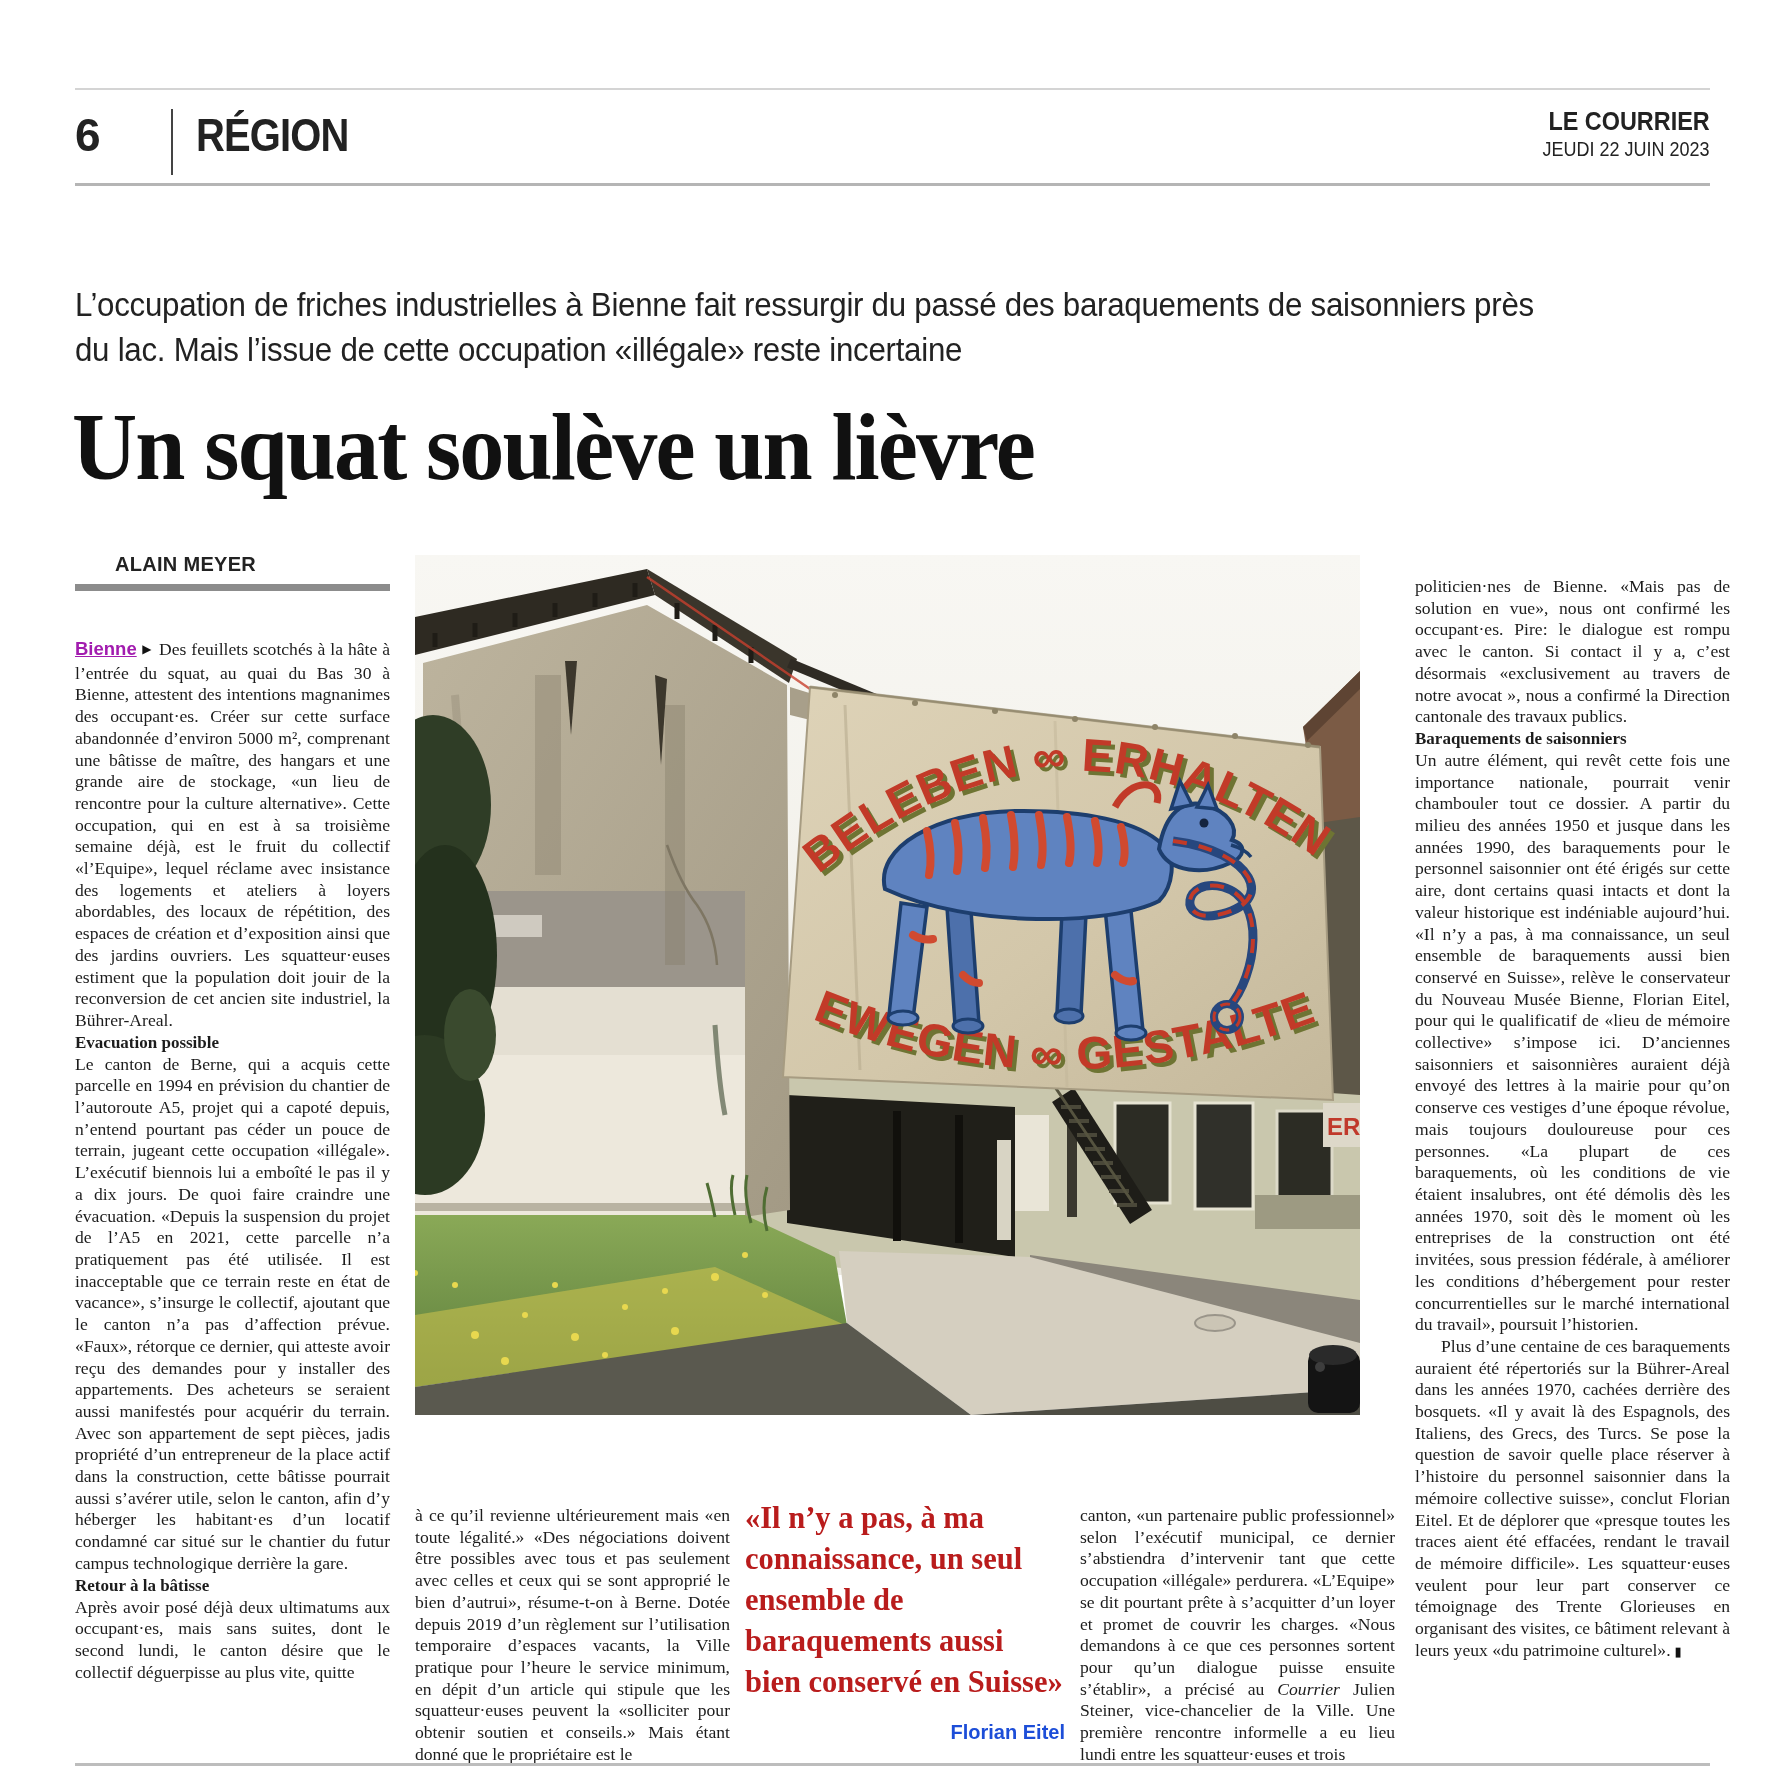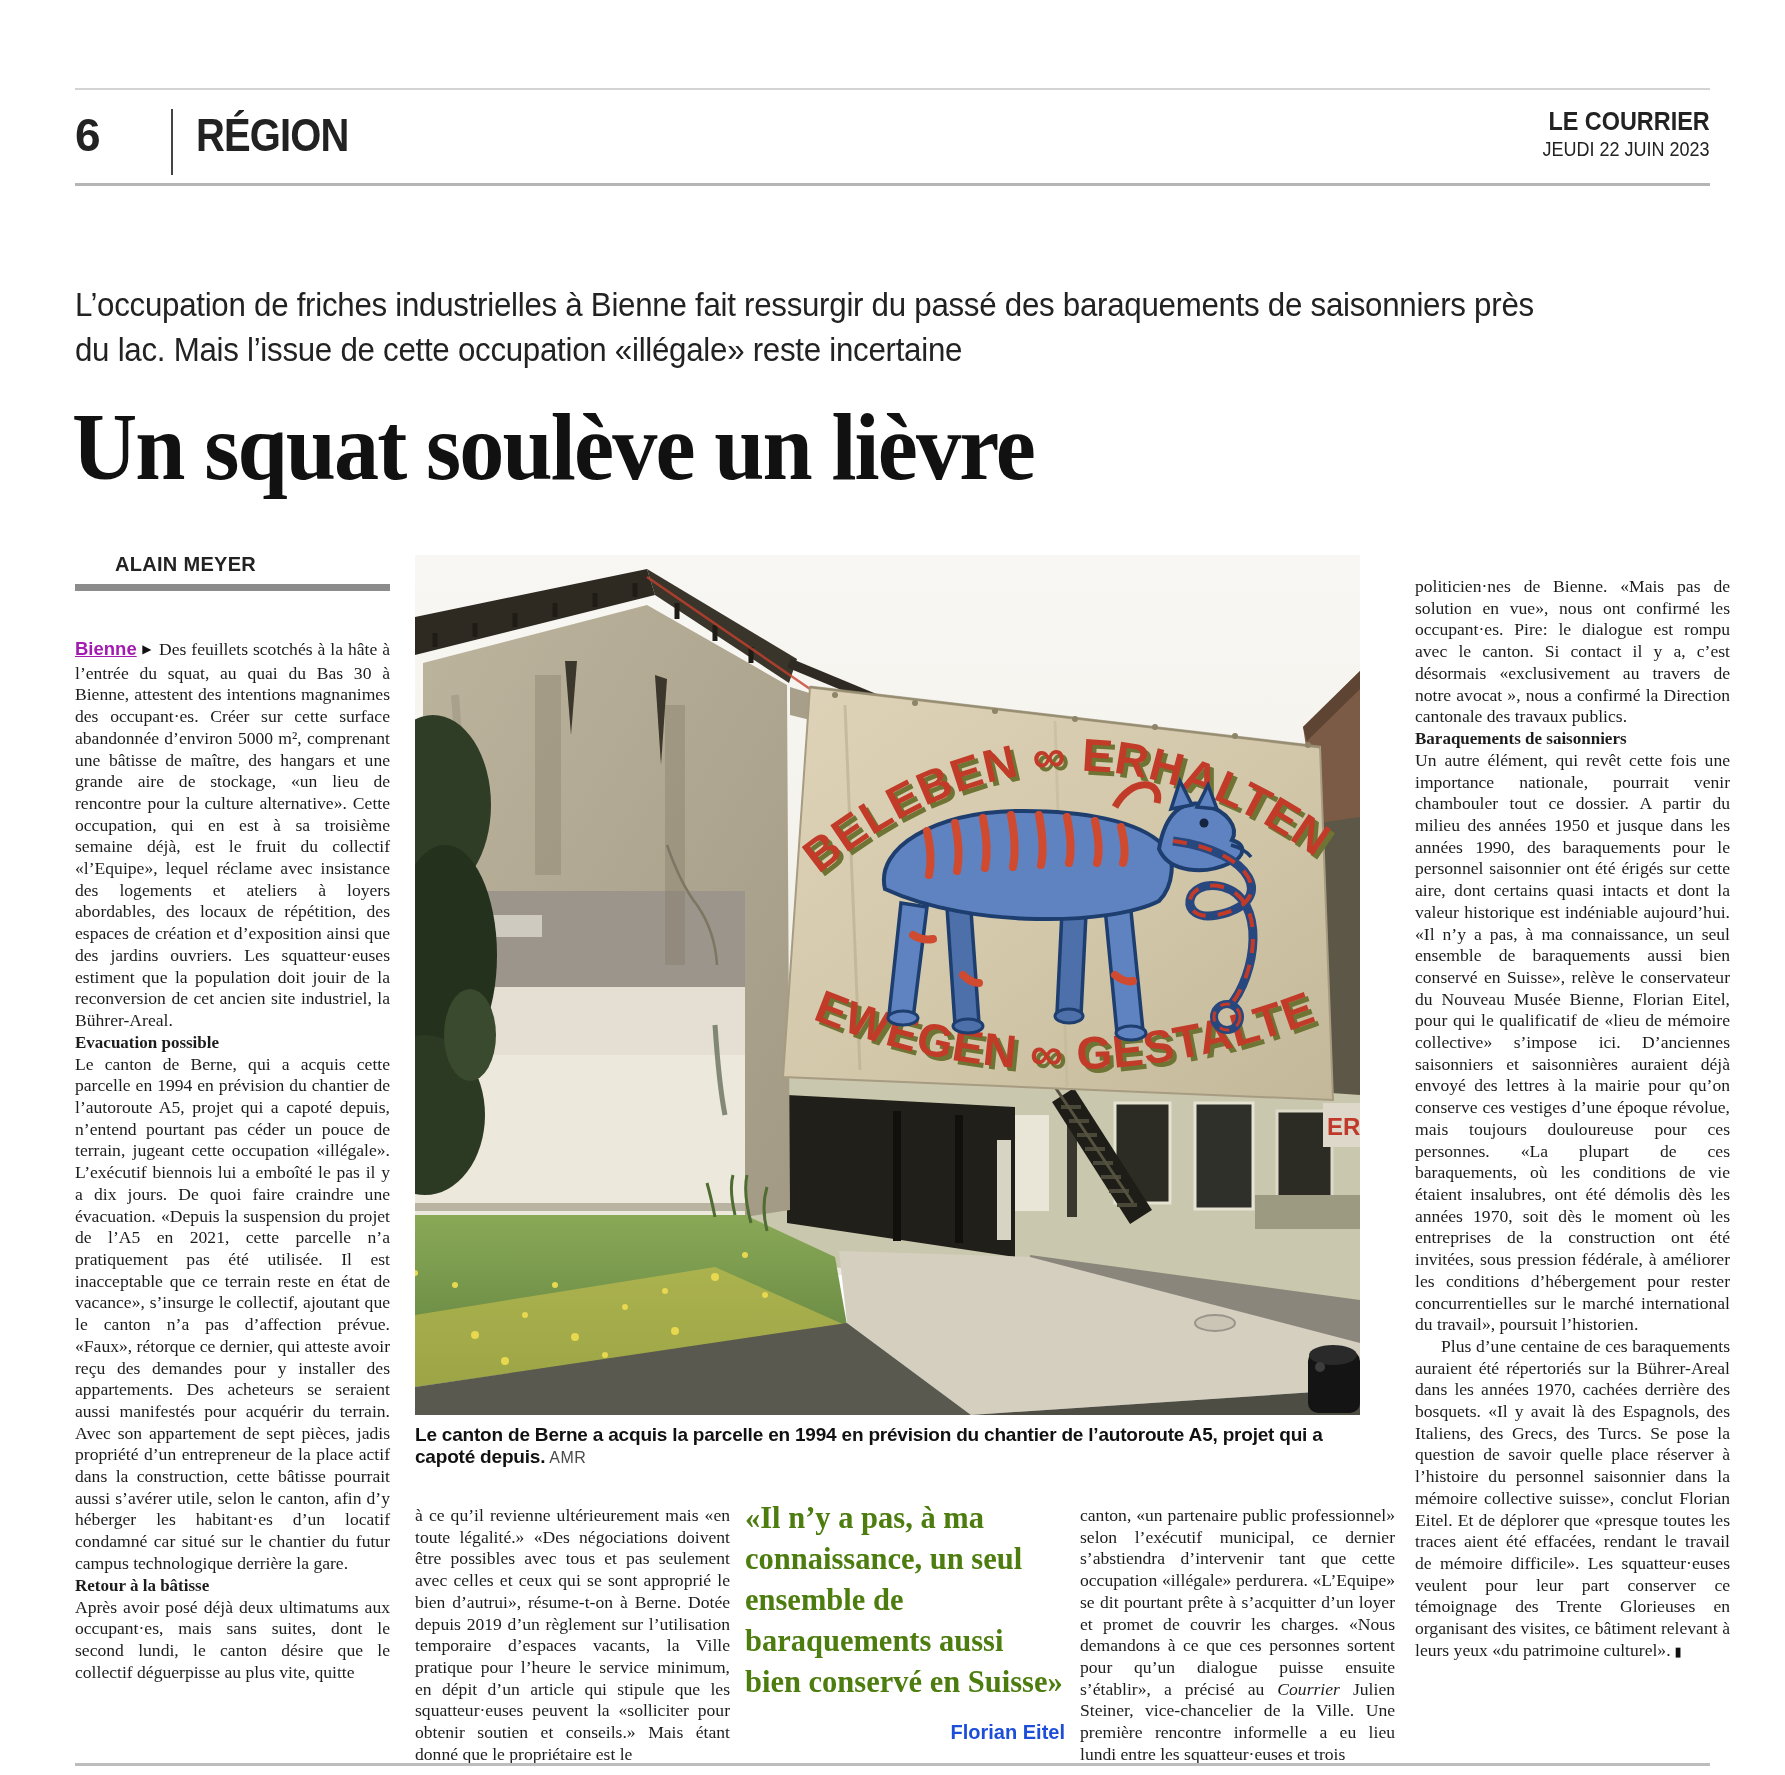--- a/index.html
+++ b/index.html
@@ -25,21 +25,21 @@
   .col{position:absolute;width:315px;text-align:justify;font-size:17.6px;line-height:21.7px;color:#1c1c1c;hyphens:auto;margin-top:16px;}
   .col p{margin:0;}
   .subhead{font-weight:bold;font-size:17px;margin-top:11px;line-height:22px;text-align:left;}
   .lead-loc{font-family:"Liberation Sans",sans-serif;font-weight:bold;color:#a21caf;font-size:18.5px;text-decoration:underline;}
   .lead-arrow{font-size:12px;color:#111;position:relative;top:-2px;margin:0 7px 0 5px;}
   .indent{text-indent:26px;}
   .it{font-style:italic;}
   .endmark{font-size:13px;color:#111;margin-left:4px;}
   
   .quote{font-family:"Liberation Serif",serif;font-weight:bold;font-size:30.5px;line-height:41px;
-         color:#4d7c0f;text-align:left;}
+         color:#b91c1c;text-align:left;}
   .quote-author{font-family:"Liberation Sans",sans-serif;font-weight:bold;font-size:20px;color:#1d4ed8;
                 text-align:right;margin-top:18px;}
   
   .caption{font-family:"Liberation Sans",sans-serif;font-weight:bold;font-size:19px;color:#111;letter-spacing:-.2px;}
   .credit{font-family:"Liberation Sans",sans-serif;font-weight:normal;font-size:16px;color:#4a4a4a;letter-spacing:.5px;}
 </style>
 </head>
 <body>
 
 <div class="page">
@@ -254,24 +254,20 @@
         <circle cx="812" cy="462" r="13" stroke="#c23a28" stroke-width="3" stroke-dasharray="10 8" fill="none"></circle>
       </g>
     </g>
 
     <g>
       <rect x="908" y="548" width="37" height="44" fill="#ddd8c9"></rect>
       <text x="912" y="580" font-family="Liberation Sans, sans-serif" font-weight="bold" font-size="24" fill="#c0392b">ER</text>
     </g>
   </svg>
 
-  <div class="abs" style="left:415px;top:1424px;width:945px;">
-    <span class="caption">Le canton de Berne a acquis la parcelle en 1994 en prévision du chantier de l’autoroute A5, projet qui a capoté depuis.</span>
-    <span class="credit">AMR</span>
-  </div>
 
   <div class="col" style="left:415px;top:1489px;">
     <p>à ce qu’il revienne ultérieurement mais «en toute légalité.» «Des négociations doivent être possibles avec tous et pas seulement avec celles et ceux qui se sont approprié le bien d’autrui», résume-t-on à Berne. Dotée depuis 2019 d’un règlement sur l’utilisation temporaire d’espaces vacants, la Ville pratique pour l’heure le service minimum, en dépit d’un article qui stipule que les squatteur·euses peuvent la «solliciter pour obtenir soutien et conseils.» Mais étant donné que le propriétaire est le</p>
   </div>
 
   <div class="abs" style="left:745px;top:1498px;width:320px;">
     <div class="quote">«Il n’y a pas, à ma connaissance, un seul ensemble de baraquements aussi bien conservé en Suisse»</div>
     <div class="quote-author">Florian Eitel</div>
   </div>
 

